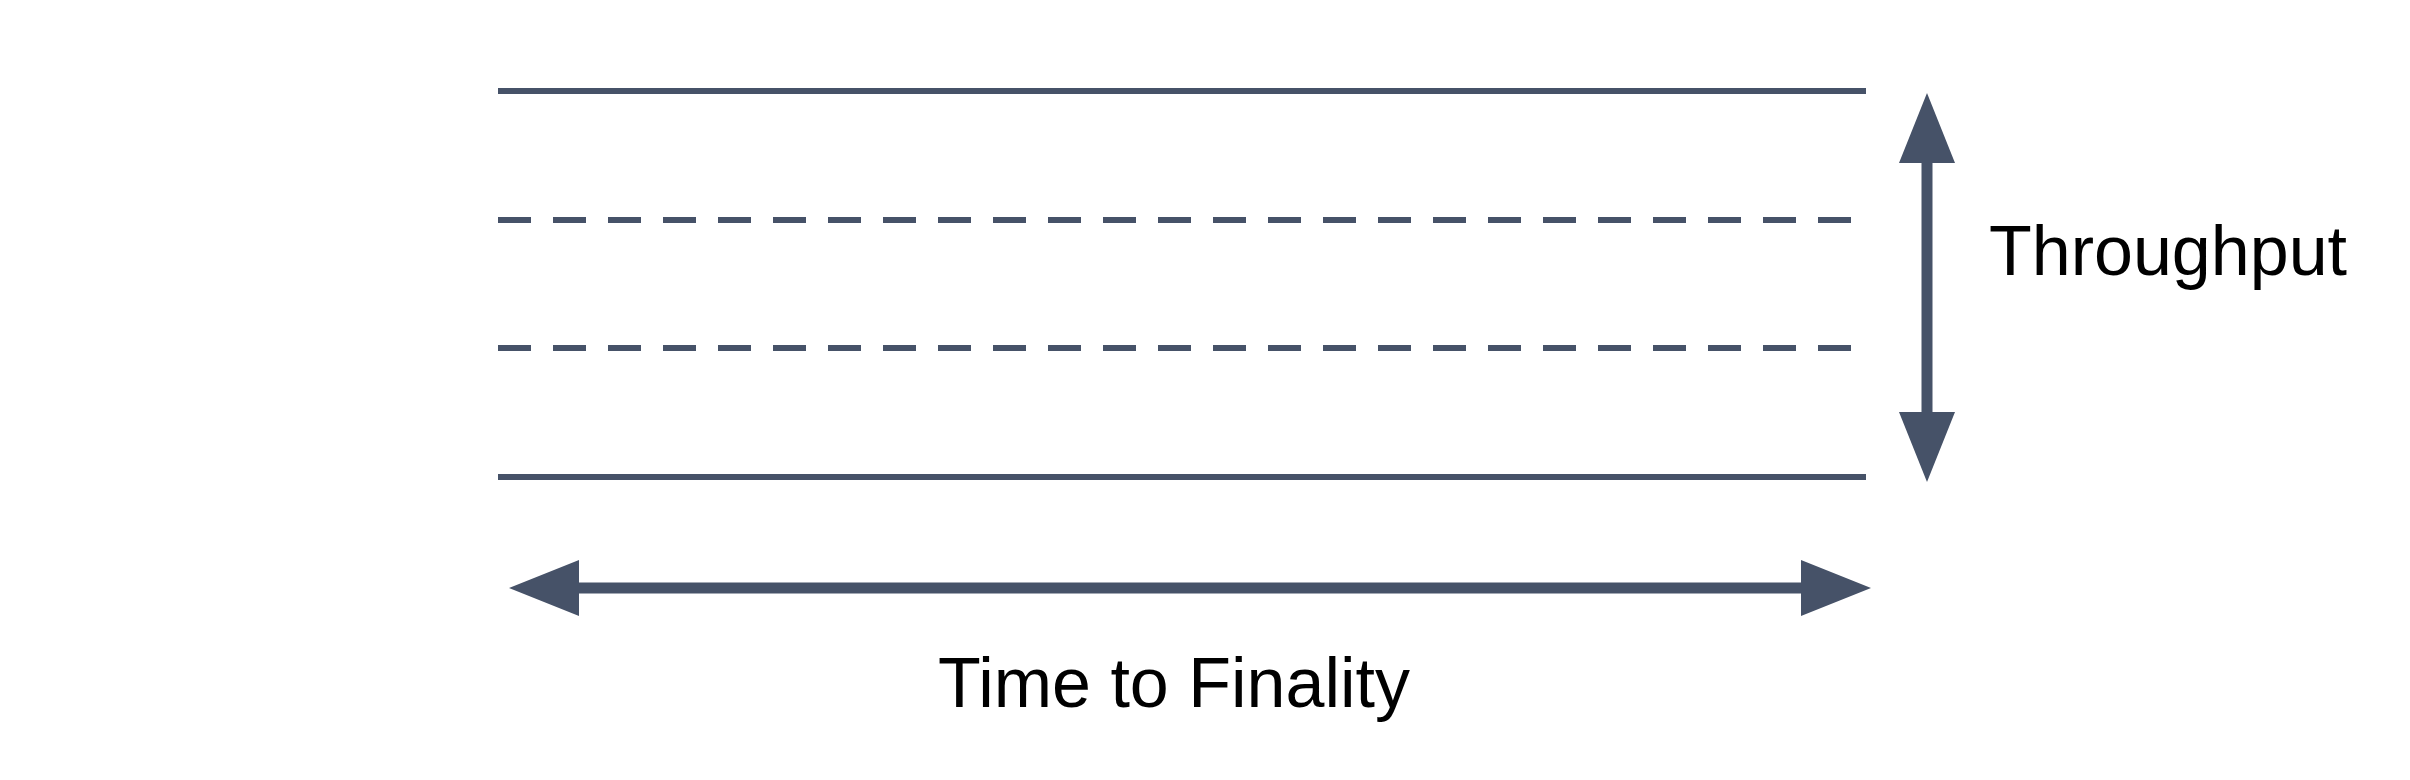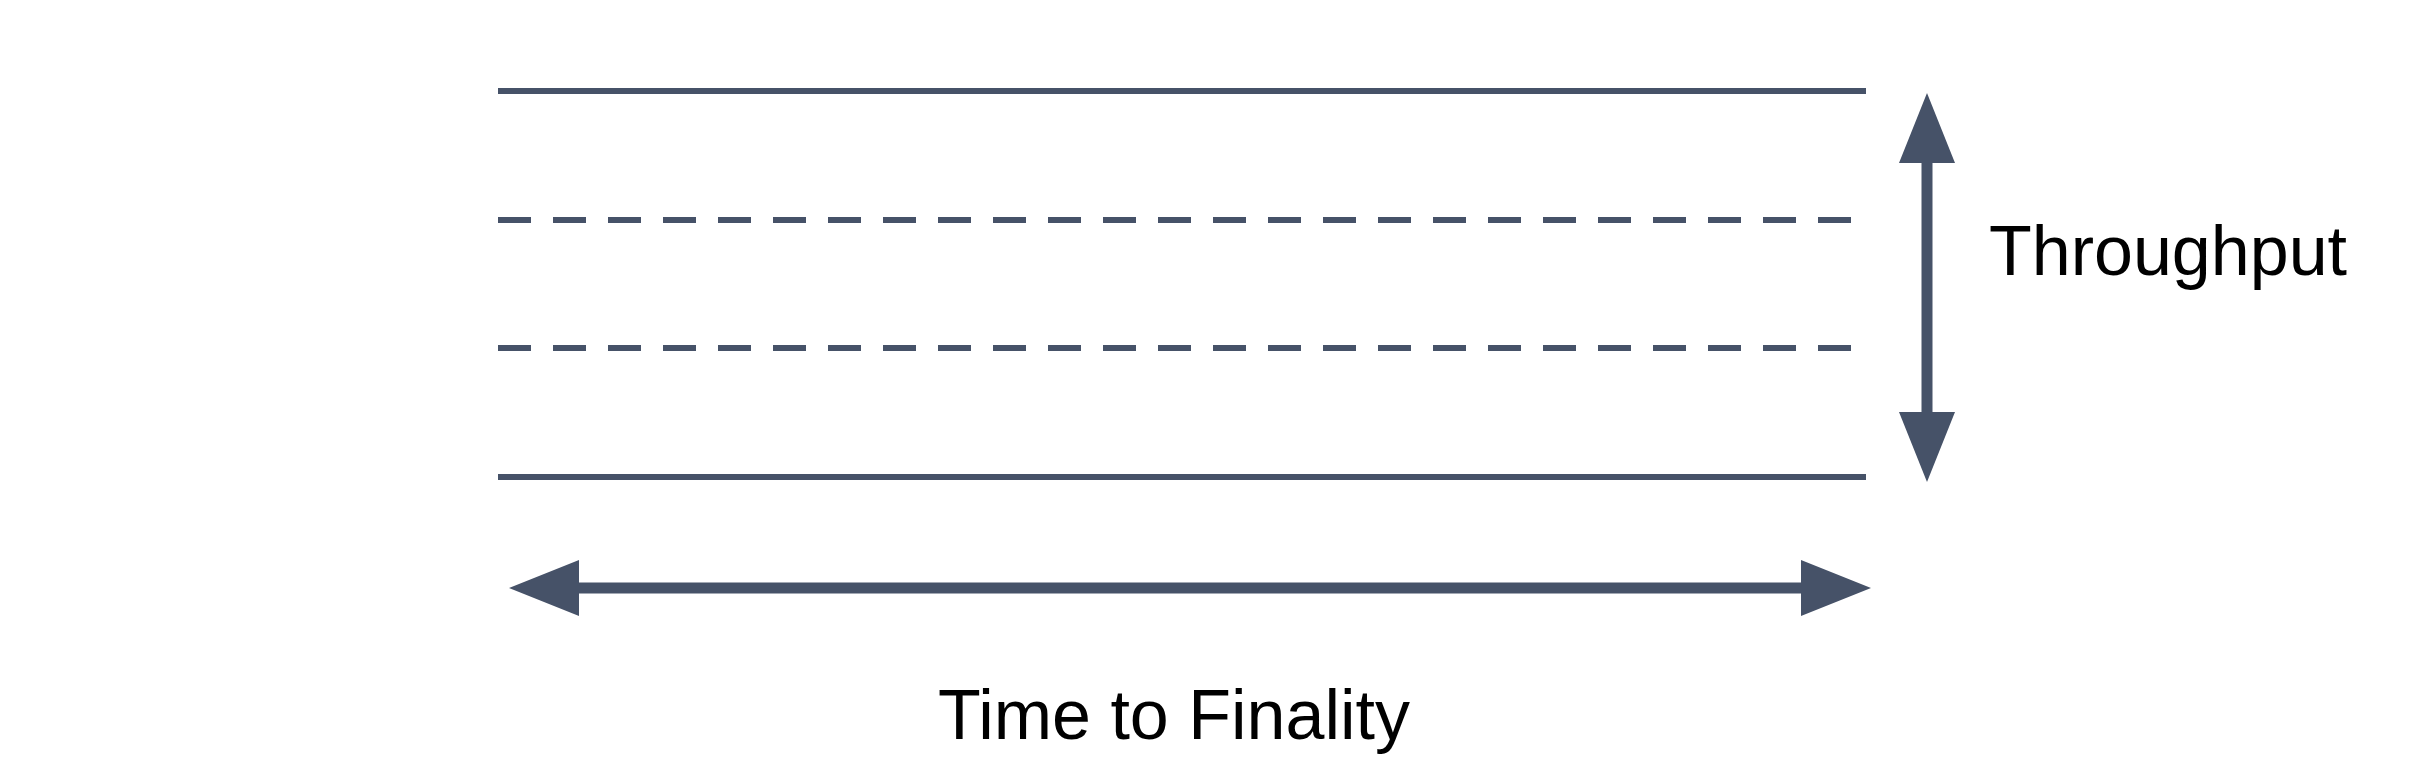--- a/index.html
+++ b/index.html
@@ -33,21 +33,21 @@
     white-space: nowrap;
     line-height: 1;
   }
   #throughput-label {
     left: 1989px;
     top: 216px;
     font-size: 70px;
   }
   #time-to-finality-label {
     left: 938px;
-    top: 680px;
+    top: 648px;
     font-size: 70px;
   }
 </style>
 </head>
 <body>
 
 <div id="canvas">
 
   <svg id="diagram-svg" viewBox="0 0 2410 780" xmlns="http://www.w3.org/2000/svg">
 

